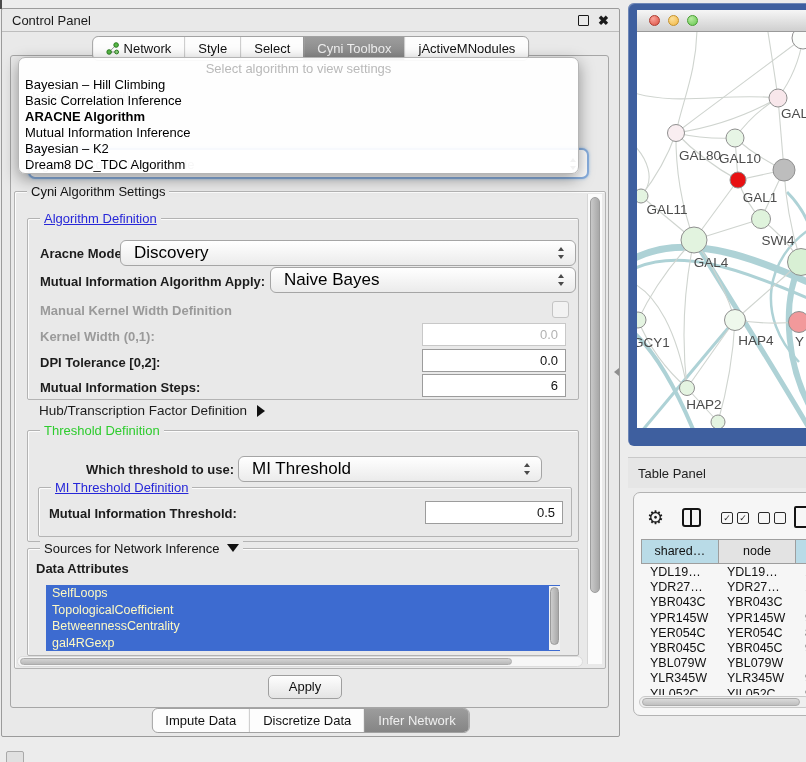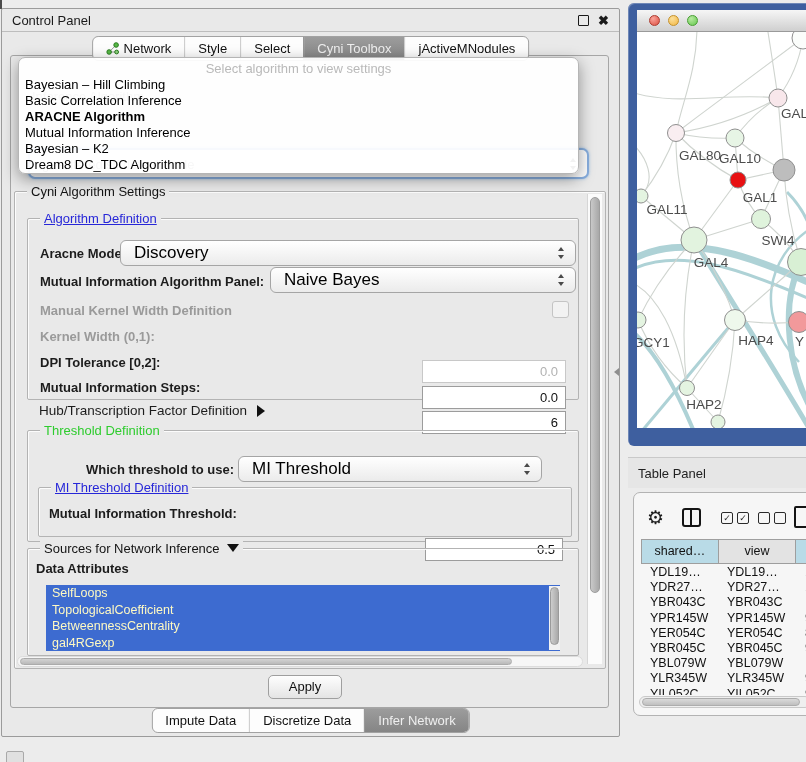--- a/index.html
+++ b/index.html
@@ -56,21 +56,21 @@
   .mi-group{left:10px;top:56px;width:532px;height:48px;}
   .src-group{left:12px;top:356px;width:550px;height:106px;}
   .lbl{position:absolute;font-size:13px;font-weight:bold;color:#1c1c1c;white-space:nowrap;}
   .lbl.dis{color:#9a9a9a;}
   .lbl.plain{font-weight:normal;}
   
   .combo{position:absolute;height:26px;background:linear-gradient(#ffffff,#ebebeb);
       border:1px solid #a5a5a5;border-radius:6px;font-size:17px;color:#000;
       line-height:24px;padding-left:13px;box-sizing:border-box;}
   .field{position:absolute;height:23px;background:#fff;border:1px solid #9c9c9c;
-      font-size:13px;color:#111;line-height:21px;text-align:right;padding-right:7px;box-sizing:border-box;margin-top:37px;}
+      font-size:13px;color:#111;line-height:21px;text-align:right;padding-right:7px;box-sizing:border-box;}
   .field.dis{border-color:#c8c8c8;color:#b2b2b2;}
   .checkbox{position:absolute;width:15px;height:15px;border:1px solid #c4c4c4;border-radius:3px;
       background:#f2f2f2;}
   .arrow-right{display:inline-block;width:0;height:0;border-top:6px solid transparent;
       border-bottom:6px solid transparent;border-left:8px solid #111;margin-left:10px;vertical-align:-2px;}
   .arrow-down{display:inline-block;width:0;height:0;border-left:6px solid transparent;
       border-right:6px solid transparent;border-top:8px solid #111;margin-left:7px;vertical-align:1px;}
   
   .attr-list{position:absolute;left:18px;top:36px;width:514px;height:66px;background:#fff;overflow:hidden;}
   .attr-item{height:16.5px;line-height:16.5px;font-size:12.5px;color:#fef9c3;background:#3d6bd0;padding-left:6px;}
@@ -201,21 +201,21 @@
 
       <div class="grp algo-group">
         <span class="grp-title blue">Algorithm Definition</span>
 
         <span class="lbl" style="left:12px;top:27px">Aracne Mode:</span>
         <div class="combo" style="left:92px;top:21px;width:456px">
           <span>Discovery</span>
           <span class="spinner"></span>
         </div>
 
-        <span class="lbl" style="left:12px;top:55px">Mutual Information Algorithm Panel:</span>
+        <span class="lbl" style="left:12px;top:55px">Mutual Information Algorithm Apply:</span>
         <div class="combo" style="left:242px;top:48px;width:306px">
           <span>Naive Bayes</span>
           <span class="spinner"></span>
         </div>
 
         <span class="lbl dis" style="left:12px;top:84px">Manual Kernel Width Definition</span>
         <span class="checkbox" style="left:524px;top:82px"></span>
 
         <span class="lbl dis" style="left:12px;top:110px">Kernel Width (0,1):</span>
         <div class="field dis" style="left:394px;top:104px;width:144px">0.0</div>
@@ -381,21 +381,21 @@
       </span>
       <span class="boxes-ico">
         <span class="cb"></span>
           <span class="cb"></span>
       </span>
       <span class="page-ico"></span>
     </div>
     <div class="tp-table">
       <div id="tp-head" class="tp-head">
           <div class="hc" style="width: 77px; background: rgb(185, 219, 231);">shared…</div>
-          <div class="hc" style="width: 78px; background: rgb(227, 227, 227);">view</div>
+          <div class="hc" style="width: 78px; background: rgb(227, 227, 227);">node</div>
           <div class="hc" style="width: 64px; background: rgb(185, 219, 231);"></div>
         </div>
       <div id="tp-rows" class="tp-rows">
           <div class="tp-row">
             <div class="c" style="width: 77px;">YDL19…</div>
             <div class="c" style="width: 78px;">YDL19…</div>
             <div class="c" style="width: 64px;">13</div>
           </div>
           <div class="tp-row">
             <div class="c" style="width: 77px;">YDR27…</div>

